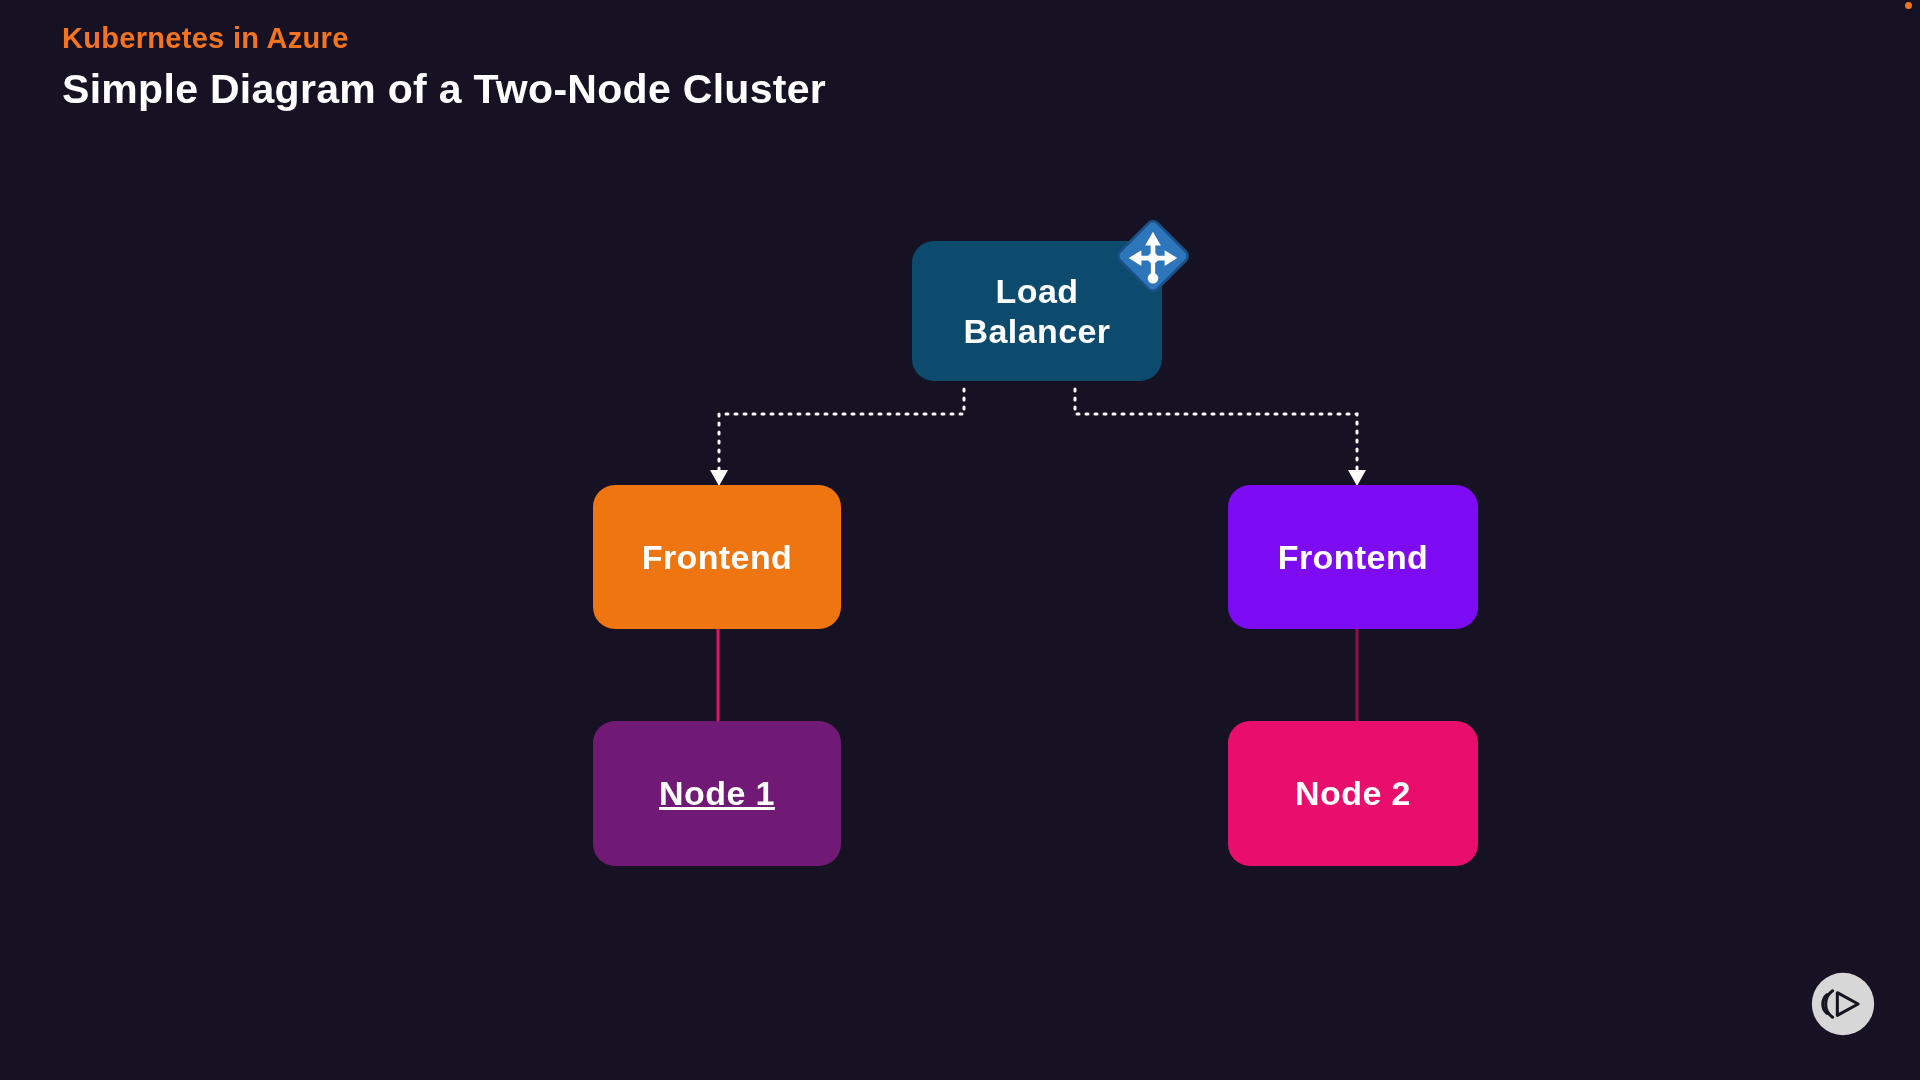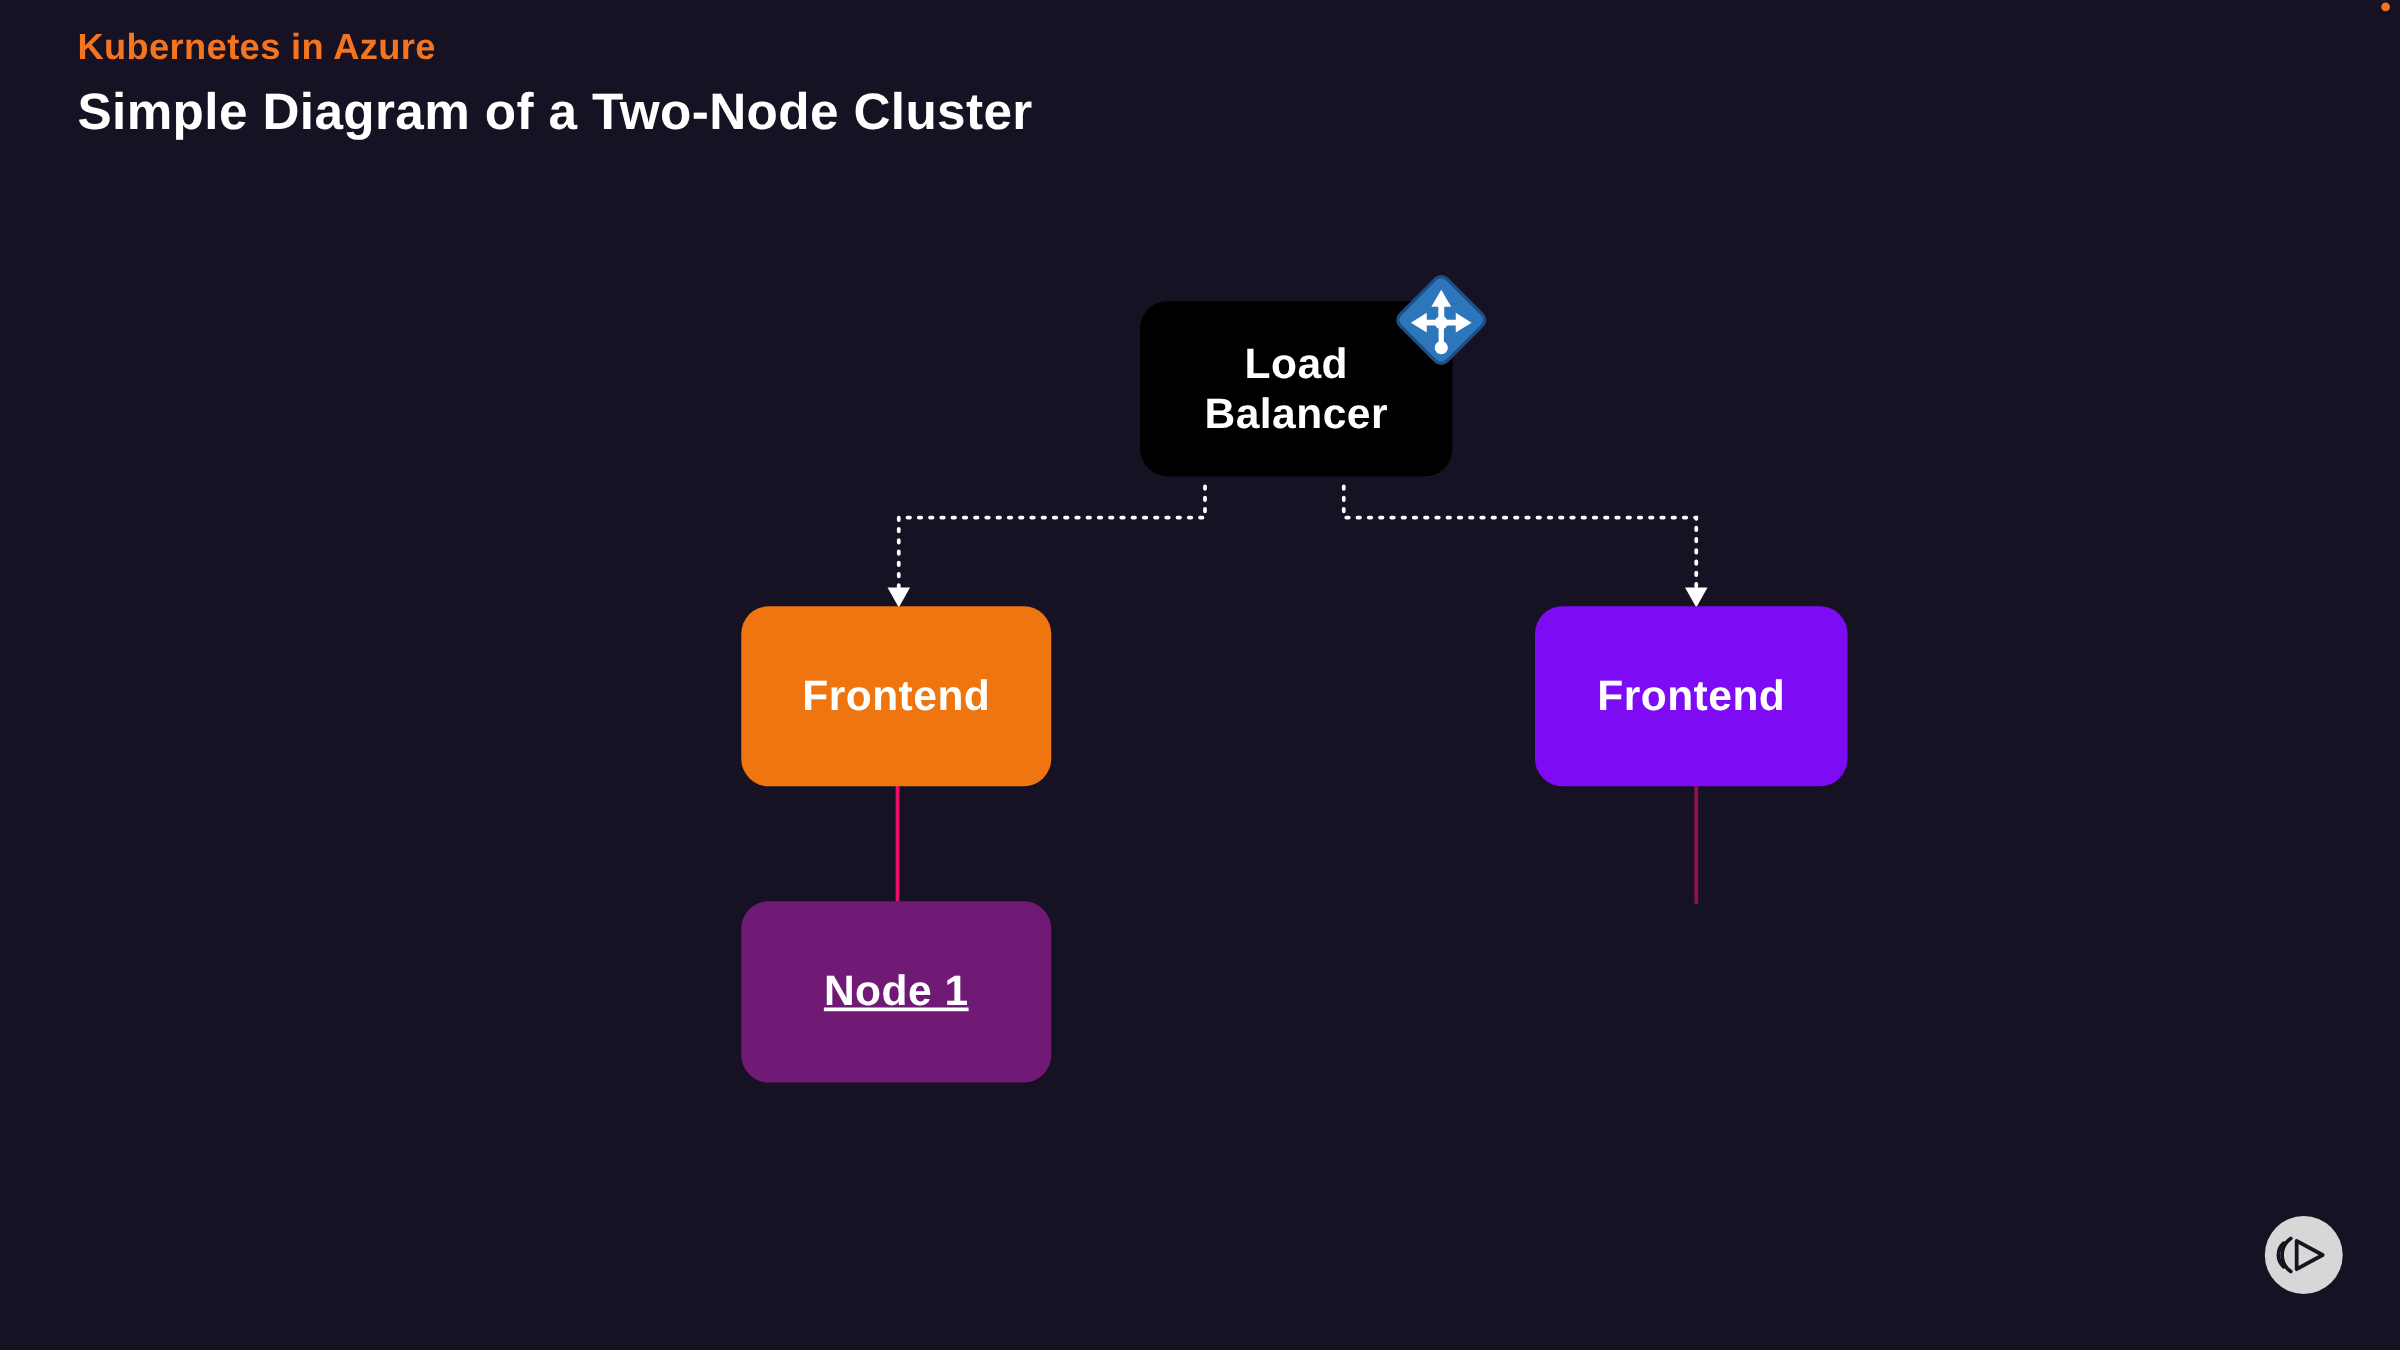--- a/index.html
+++ b/index.html
@@ -102,36 +102,39 @@
     <polygon points="719,486 710,470 728,470" fill="#ffffff"></polygon>
 
     <path d="M 1075 389 L 1075 414 L 1357 414 L 1357 472" fill="none" stroke="#ffffff" stroke-width="3" stroke-dasharray="2 7" stroke-linecap="round"></path>
     <polygon points="1357,486 1348,470 1366,470" fill="#ffffff"></polygon>
 
     <line x1="718" y1="628" x2="718" y2="723" stroke="#e90e6b" stroke-width="3"></line>
 
     <line x1="1357" y1="628" x2="1357" y2="723" stroke="#e90e6b" stroke-width="3" opacity="0.6"></line>
   </svg>
 
-  <div class="box box-load-balancer" style="background-color: #000000; justify-content: center;">
+  <div class="box box-load-balancer" style="background-color: #0c4a6e; justify-content: center;">
     <span class="box-label">Load Balancer</span>
   </div>
 
   <div class="box box-frontend-left" style="background-color: rgb(238, 117, 15);">
     <span class="box-label">Frontend</span>
   </div>
 
   <div class="box box-frontend-right" style="background-color: rgb(125, 12, 245);">
     <span class="box-label">Frontend</span>
   </div>
 
   <div class="box box-node-1" style="background-color: #701a75; text-decoration: underline;">
     <span class="box-label">Node 1</span>
   </div>
 
+  <div class="box box-node-2" style="background-color: rgb(233, 14, 107);">
+    <span class="box-label">Node 2</span>
+  </div>
 
   <svg class="azure-icon" viewBox="0 0 72 72">
     <rect x="11" y="11" width="50" height="50" rx="6" transform="rotate(45 36 36)" fill="#2d76bb" stroke="#1b4f85" stroke-width="2.5"></rect>
 
     <line x1="36" y1="38" x2="36" y2="26" stroke="#ffffff" stroke-width="4.5" stroke-linecap="round"></line>
     <polygon points="36,13 28.5,26 43.5,26" fill="#ffffff"></polygon>
 
     <line x1="34" y1="38" x2="24" y2="38" stroke="#ffffff" stroke-width="4.5" stroke-linecap="round"></line>
     <polygon points="13,38 25,30.5 25,45.5" fill="#ffffff"></polygon>
 

